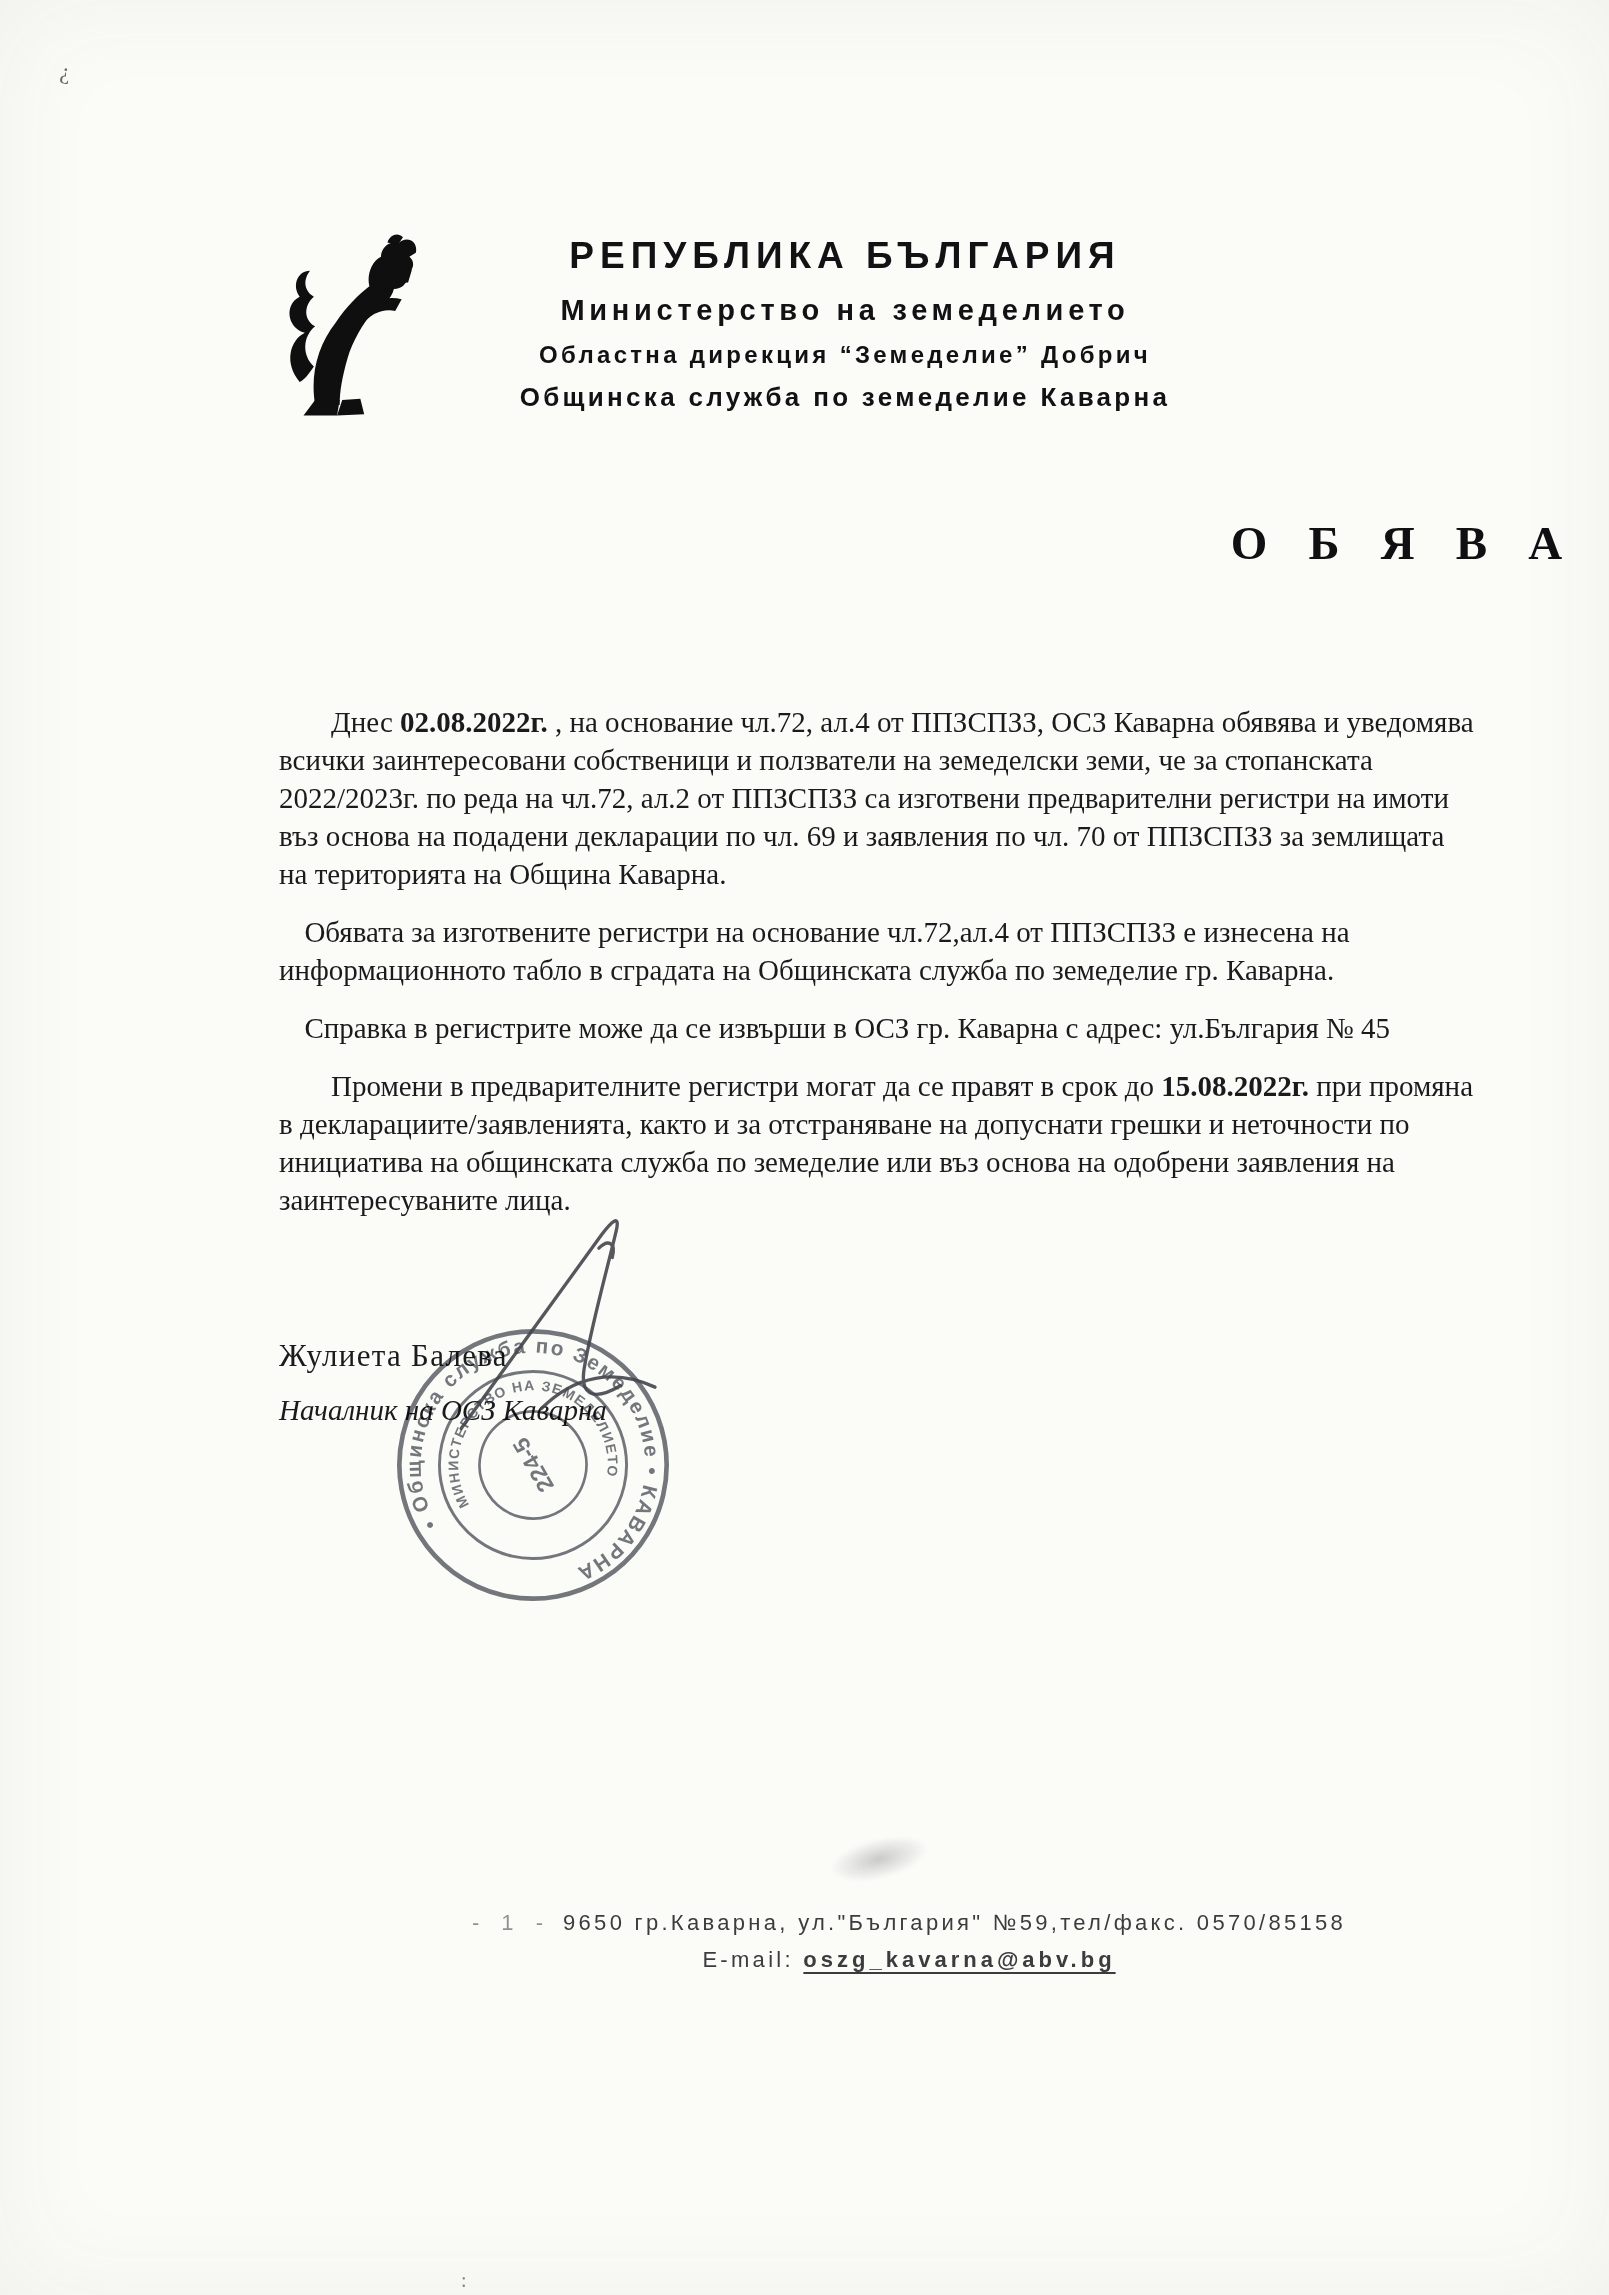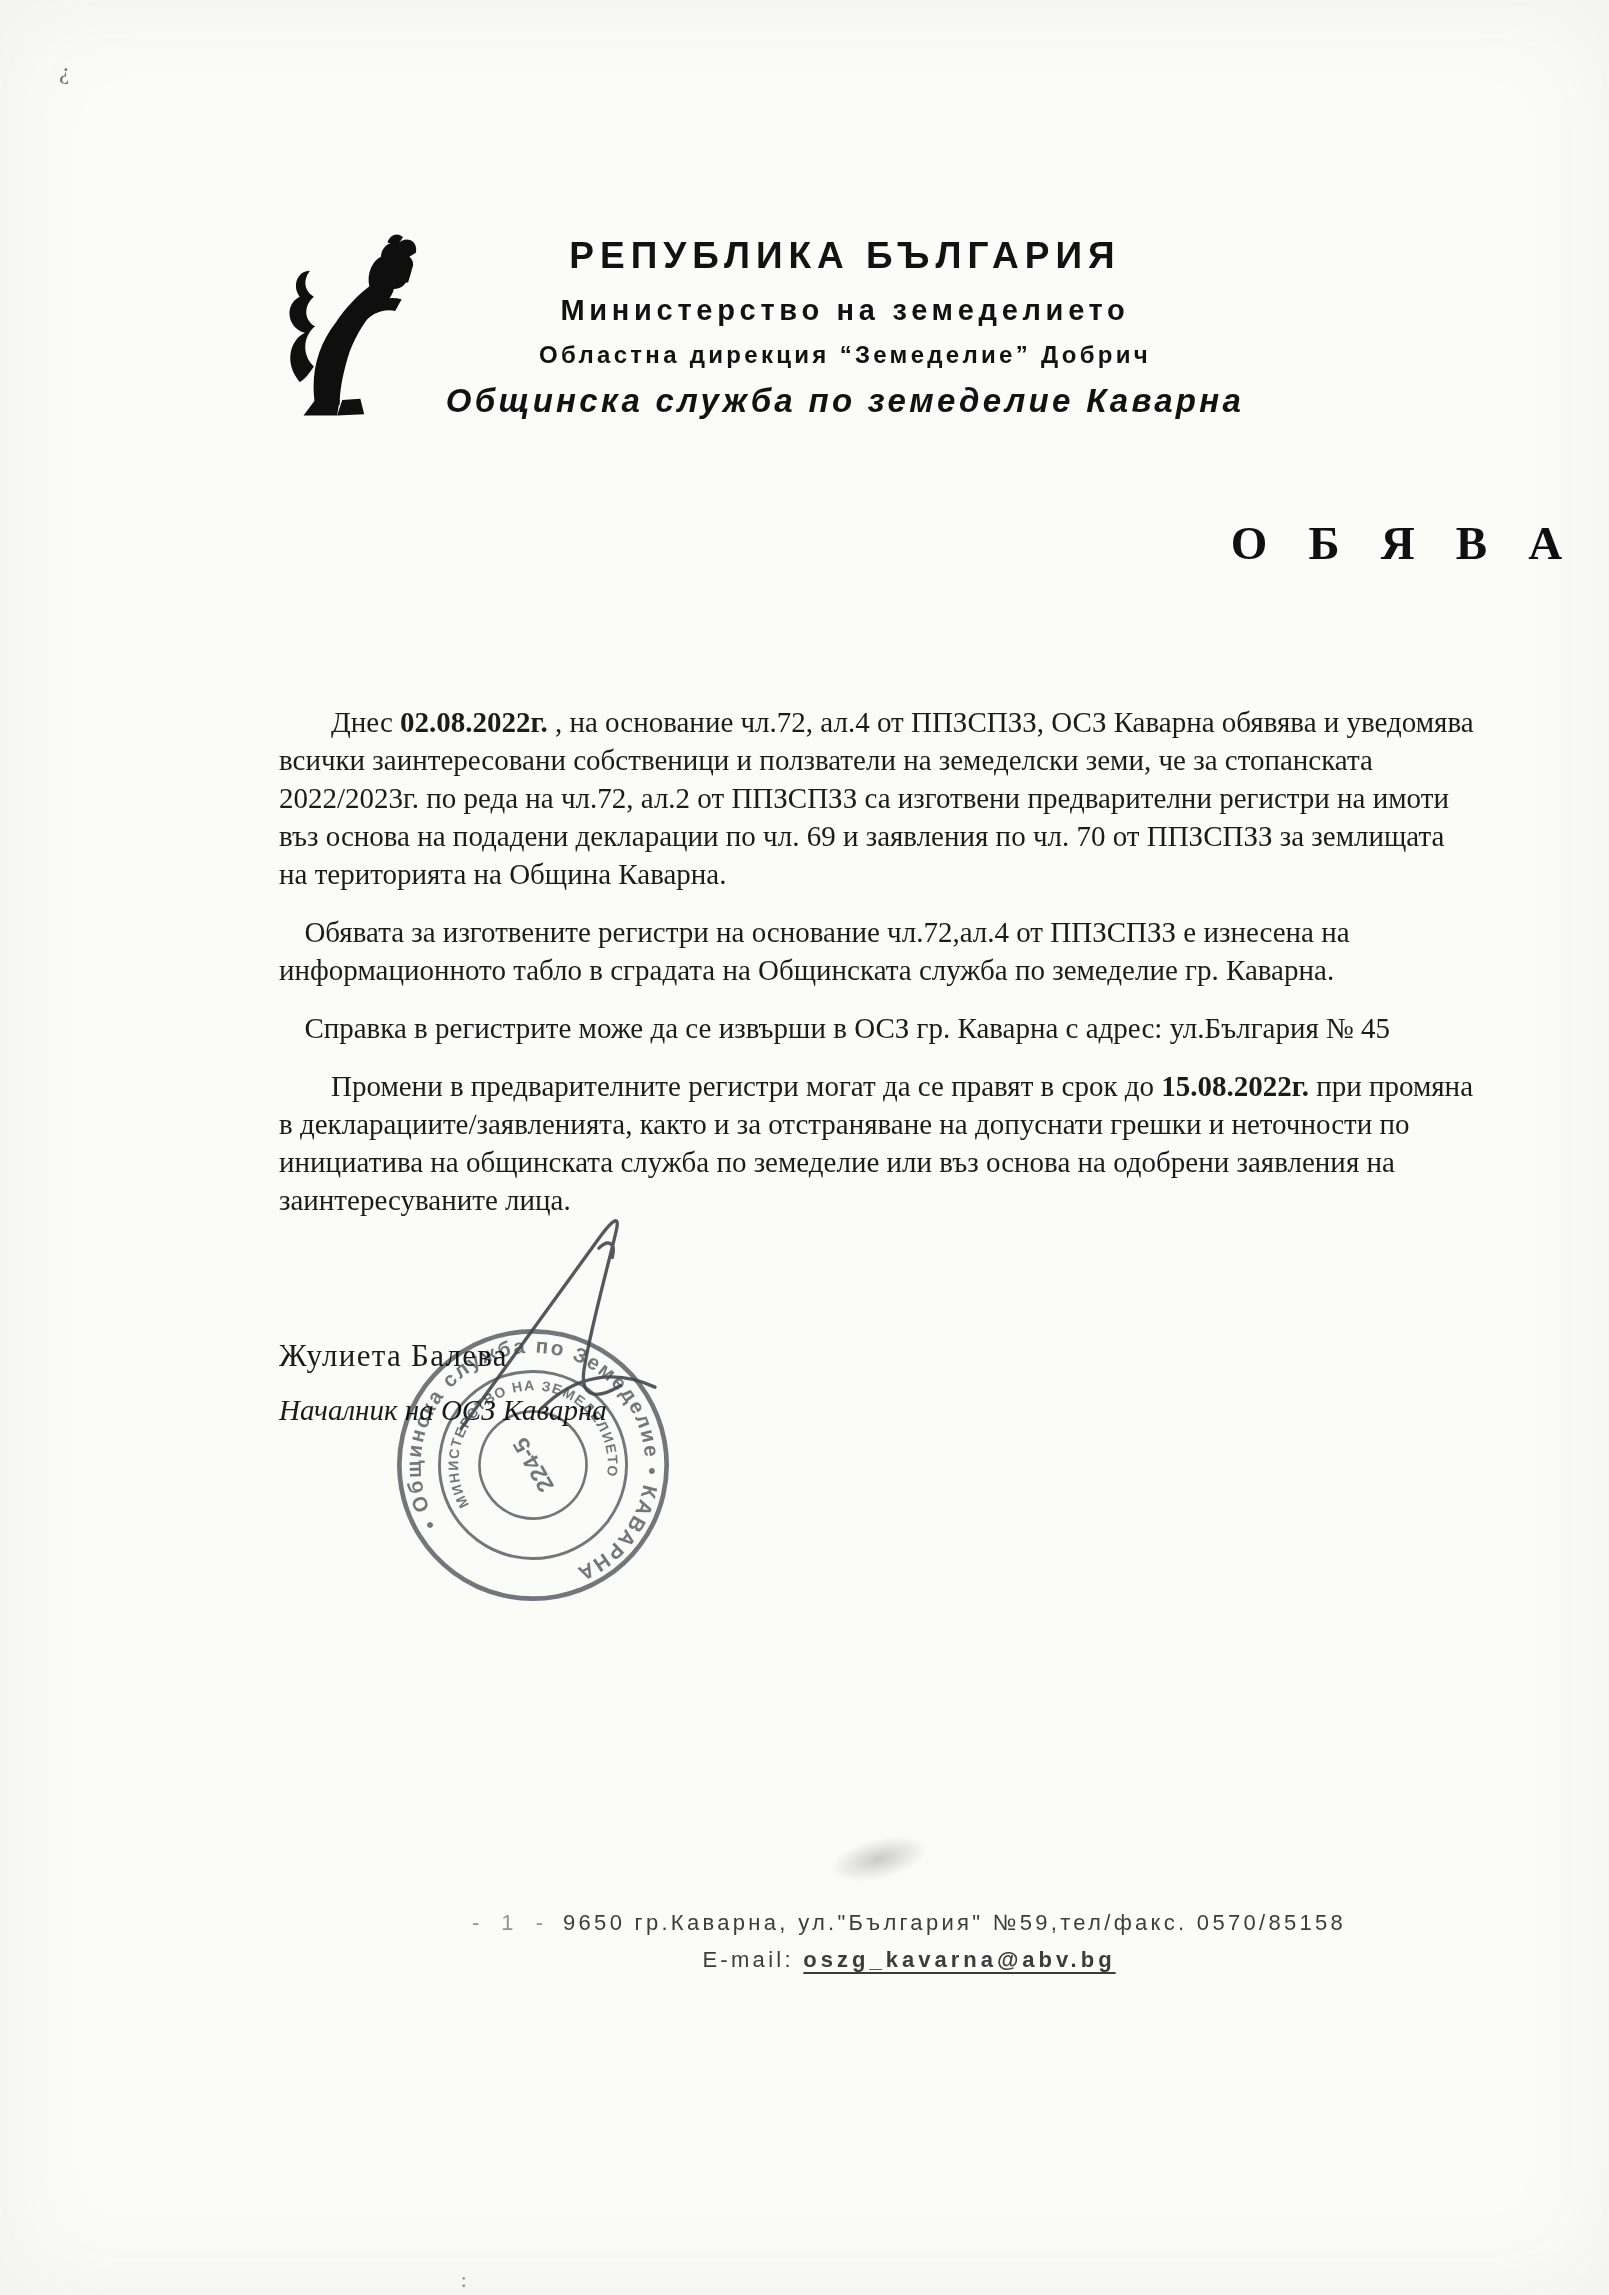--- a/index.html
+++ b/index.html
@@ -36,21 +36,21 @@
   .logo{ position:absolute; left:279px; top:225px; width:142px; height:195px; }
   .header-text{
     position:absolute; left:414px; top:235px; width:862px;
     text-align:center;
     font-family:"Liberation Sans", sans-serif;
     font-weight:bold; color:#121214;
   }
   .h-country{ font-size:37px; letter-spacing:6px; margin-bottom:17.4px; }
   .h-ministry{ font-size:29px; letter-spacing:4.7px; margin-bottom:13.4px; }
   .h-directorate{ font-size:24px; letter-spacing:3.3px; margin-bottom:13.4px; white-space:nowrap; }
-  .h-office{ font-size:33px; letter-spacing:3.3px; white-space:nowrap;font-style:italic; }
+  .h-office{ font-size:26px; letter-spacing:3.3px; white-space:nowrap; }
 
   
   .doc-title{
     position:absolute; top:516px; left:0; width:1577px;
     text-align:right;
     font-size:47px; font-weight:bold; letter-spacing:14.7px;
     color:#101012; margin:0;
   }
 
   

